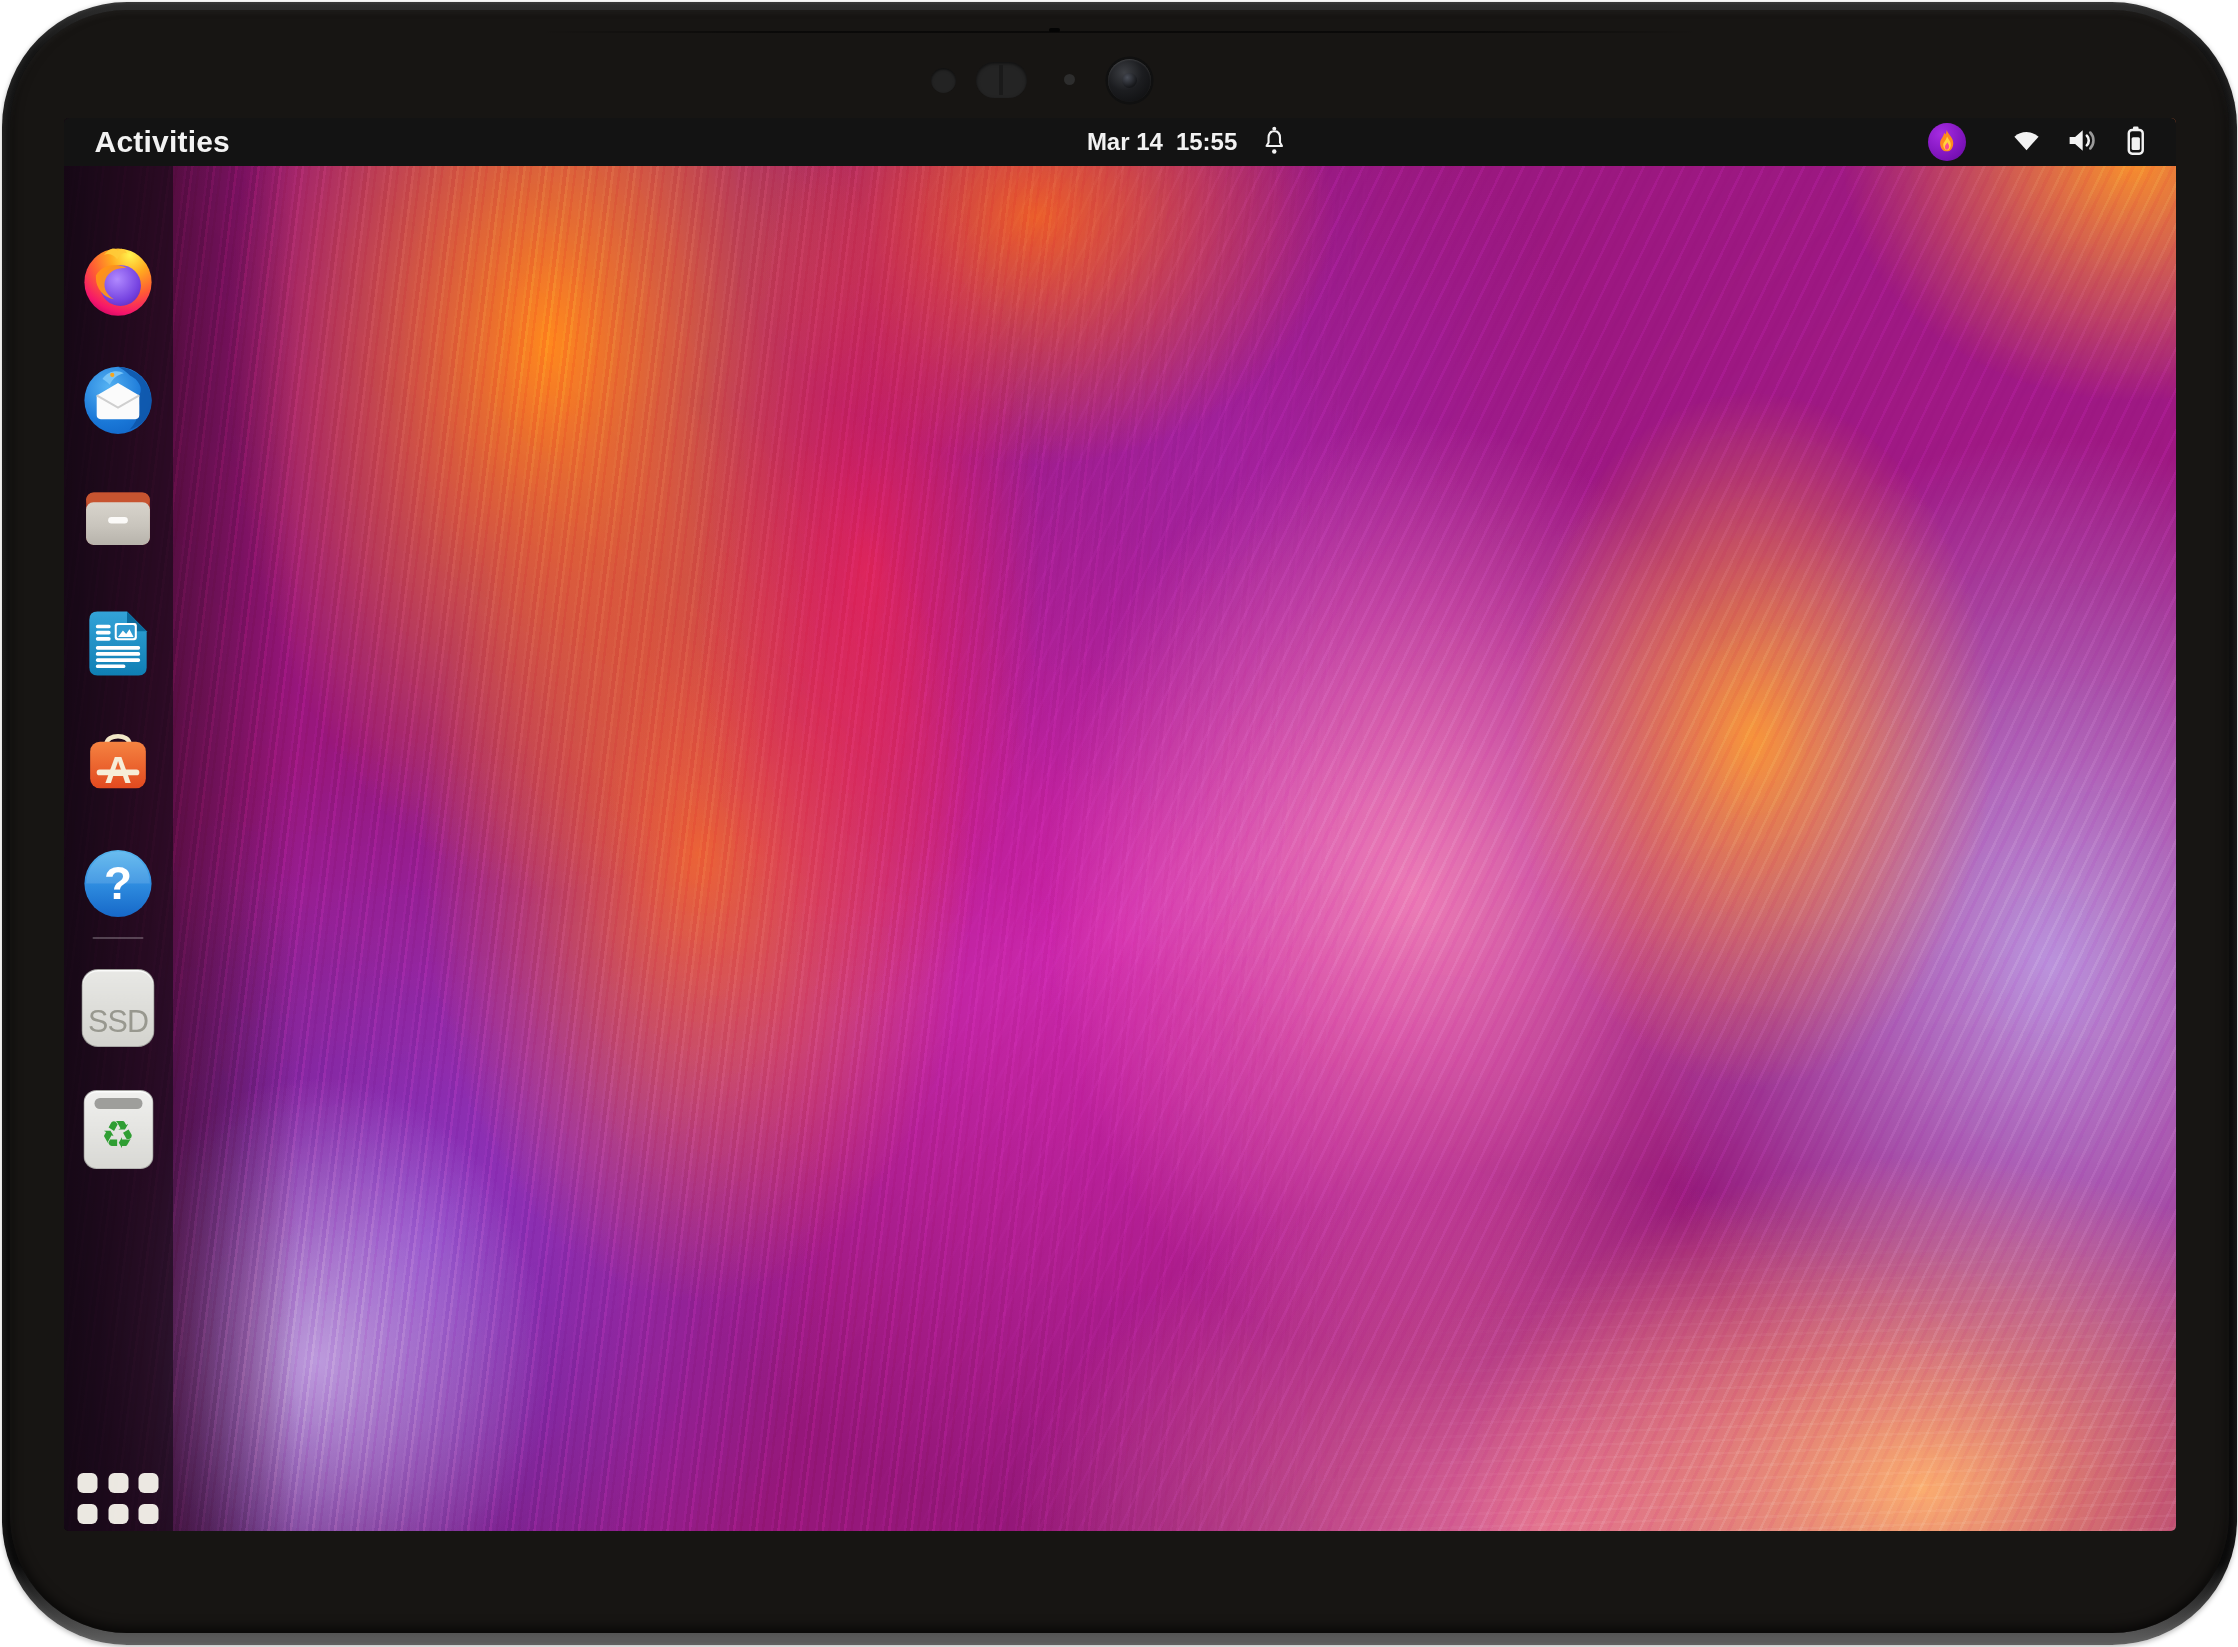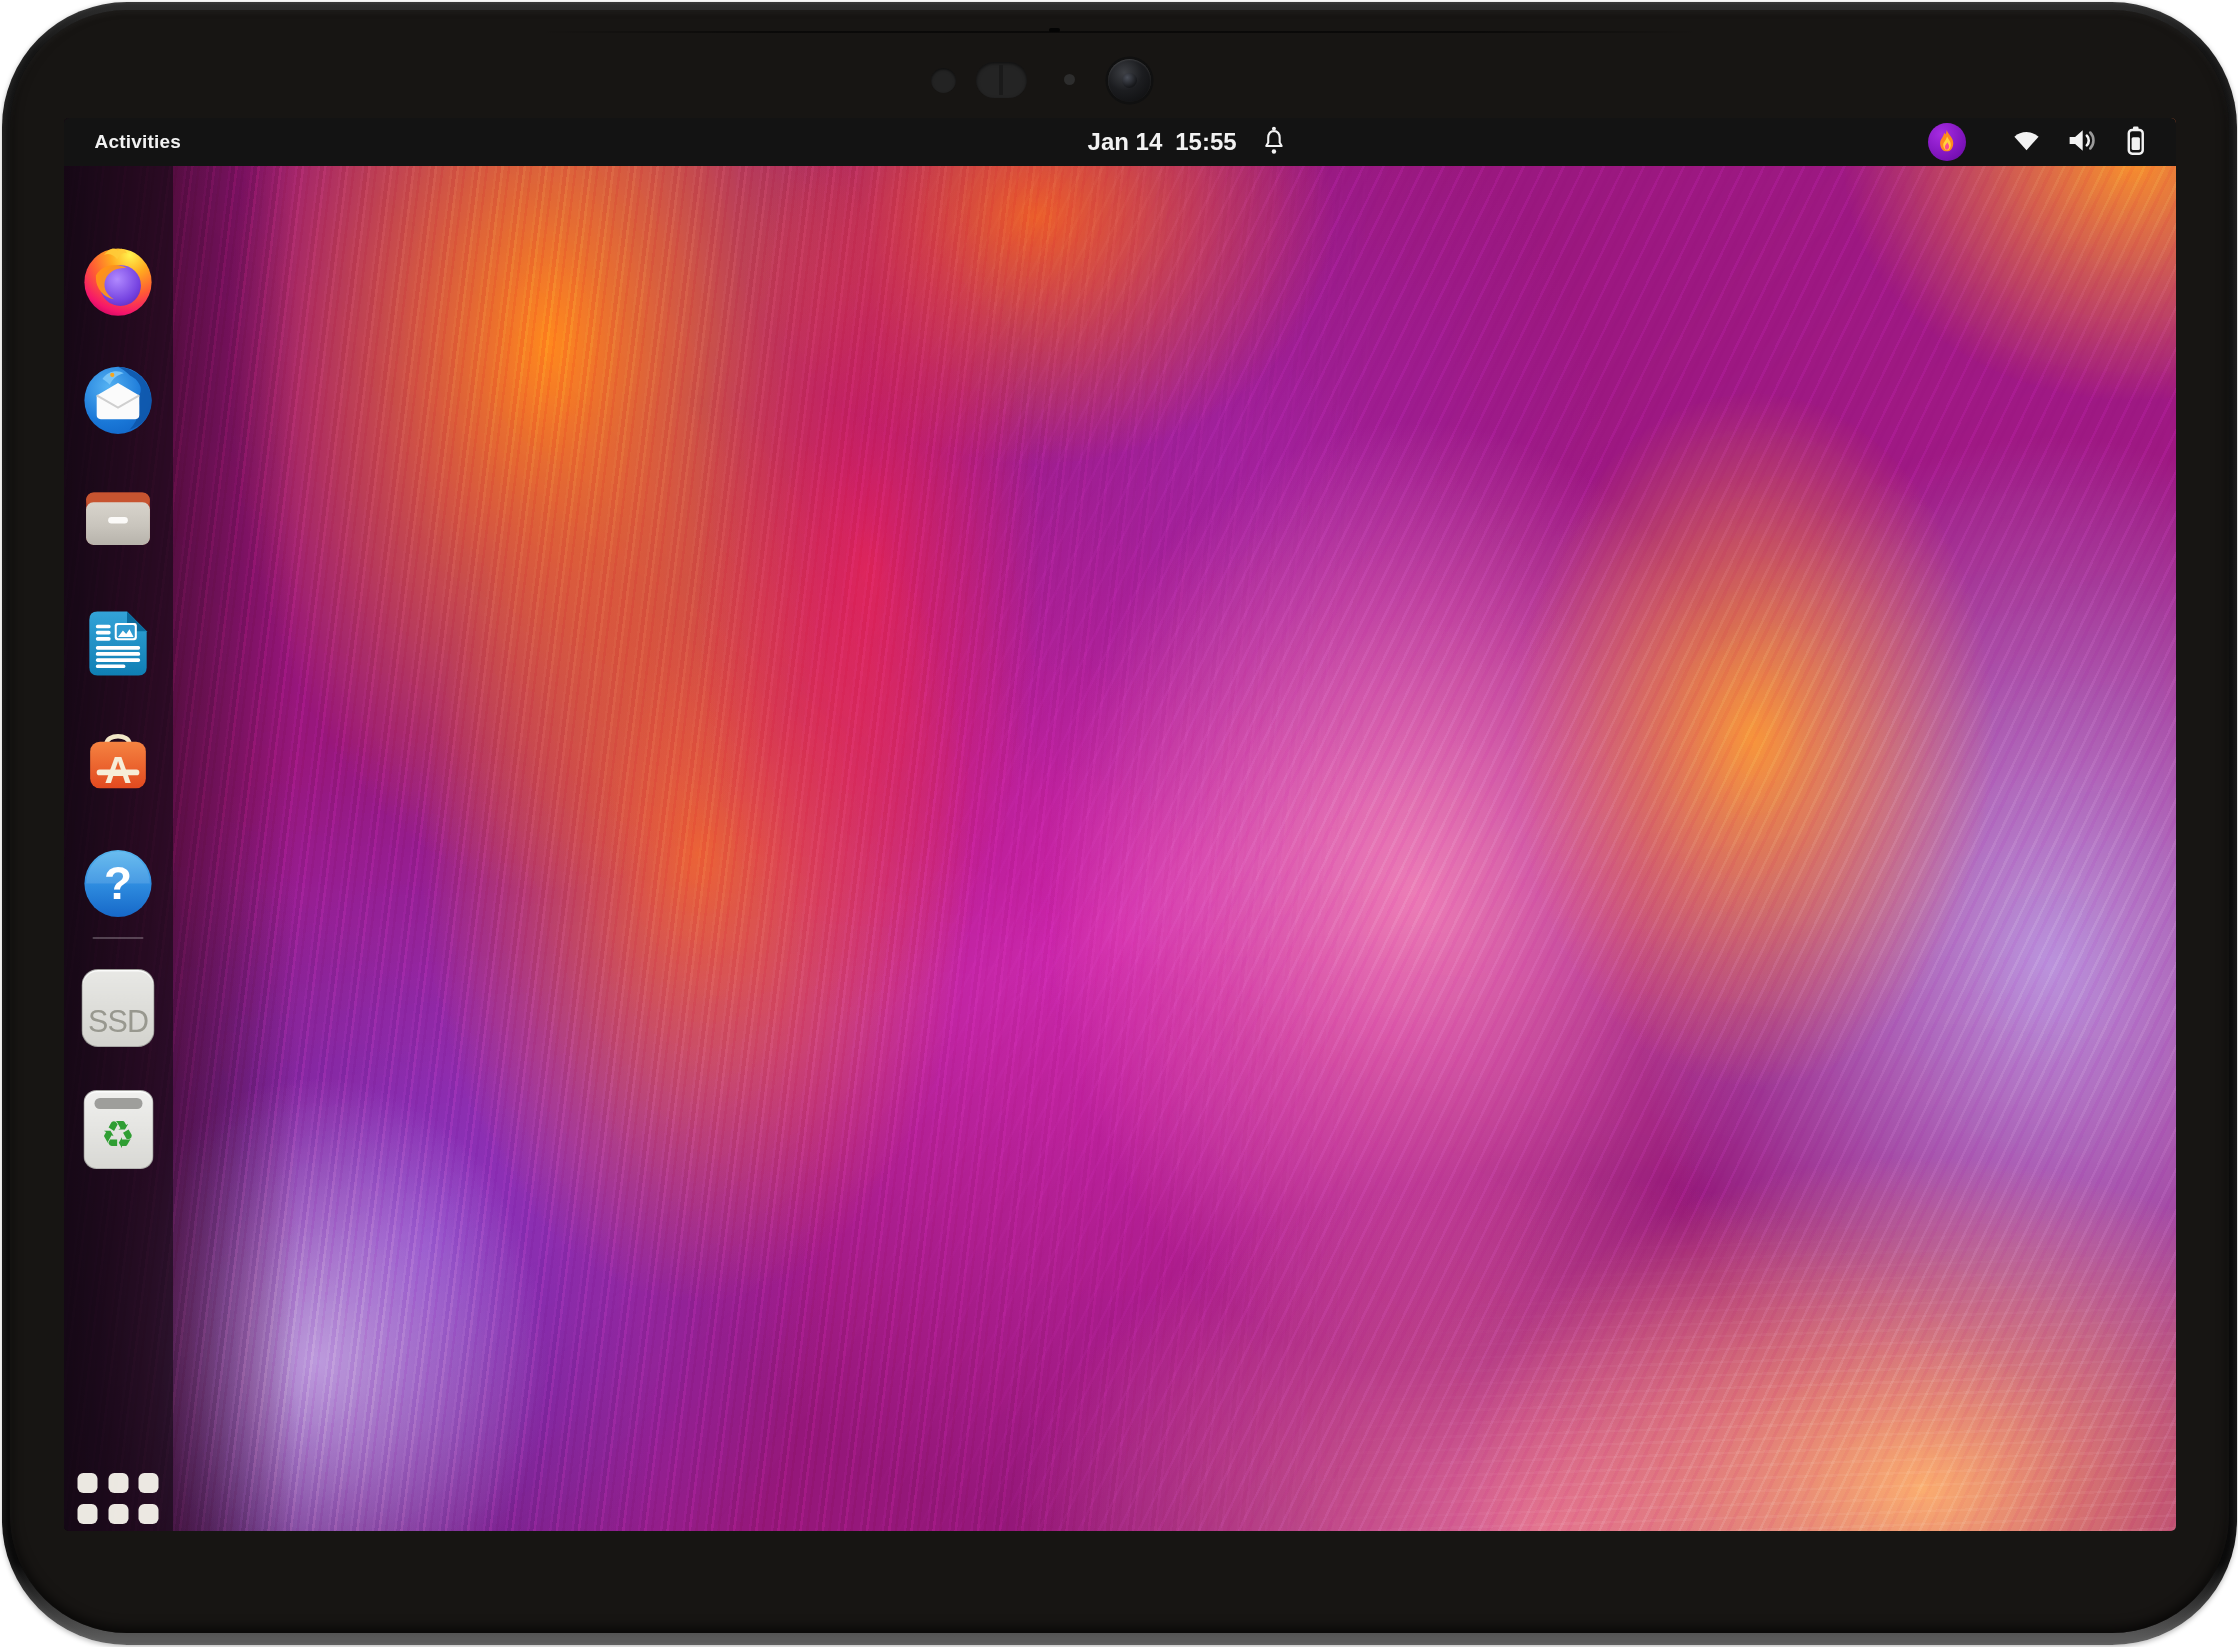--- a/index.html
+++ b/index.html
@@ -69,21 +69,21 @@
     -webkit-mask-image:radial-gradient(824px 461px at 86% 100%,#000 35%,transparent 72%);
     mask-image:radial-gradient(824px 461px at 86% 100%,#000 35%,transparent 72%);}
   .wp-swirl{position:absolute;inset:-33px;filter:blur(23px);mix-blend-mode:overlay;opacity:.8;
     background:conic-gradient(from 210deg at 49% 58%, rgba(255,255,255,0) 0deg, rgba(255,255,255,.12) 40deg,
       rgba(120,0,100,.14) 95deg, rgba(255,255,255,0) 150deg, rgba(255,210,230,.12) 210deg,
       rgba(80,0,80,.12) 270deg, rgba(255,255,255,0) 360deg);}
 
   
   .topbar{position:absolute;left:0;top:0;right:0;height:48px;background:#131313;color:#f2f2f2;
     display:flex;align-items:center;z-index:30;}
-  .activities{margin-left:31px;font-size:19px;font-weight:600;letter-spacing:0.2px;cursor:pointer;}
+  .activities{margin-left:31px;font-size:30px;font-weight:600;letter-spacing:0.2px;cursor:pointer;}
   .clock{position:absolute;left:calc(50% + 68px);top:0;height:48px;transform:translateX(-50%);
     display:flex;align-items:center;gap:13px;font-size:24px;font-weight:600;cursor:pointer;}
   .clock .bell{margin-left:10px;display:flex;align-items:center;}
   .status{position:absolute;right:0;top:0;height:48px;display:flex;align-items:center;gap:20px;
     padding-right:25px;cursor:pointer;}
   .flame-badge{width:38px;height:38px;border-radius:50%;margin-right:23px;
     background:radial-gradient(circle at 35% 28%,#a62ce2,#7a11b7 70%,#5e0b93);
     display:flex;align-items:center;justify-content:center;}
 
   
@@ -128,21 +128,21 @@
         <div class="wp-swirl"></div>
         <div class="wp-streaks-a"></div>
         <div class="wp-streaks-b"></div>
         <div class="wp-waves"></div>
       </div>
 
       <div class="topbar">
         <div class="activities">Activities</div>
 
         <div class="clock">
-          <span>Jan 14</span>
+          <span>Mar 14</span>
           <span>15:55</span>
           <span class="bell">
             <svg width="28" height="33" viewBox="0 0 24 28">
               <circle cx="12" cy="3" r="1.7" fill="#f2f2f2"></circle>
               <path d="M12 5 C8.7 5 7.1 7.7 7.1 10.7 L7.1 14.9 L5.4 17.8 L18.6 17.8 L16.9 14.9 L16.9 10.7 C16.9 7.7 15.3 5 12 5 Z" fill="none" stroke="#f2f2f2" stroke-width="1.8" stroke-linejoin="round"></path>
               <circle cx="12" cy="22.6" r="1.9" fill="#f2f2f2"></circle>
             </svg>
           </span>
         </div>
 

